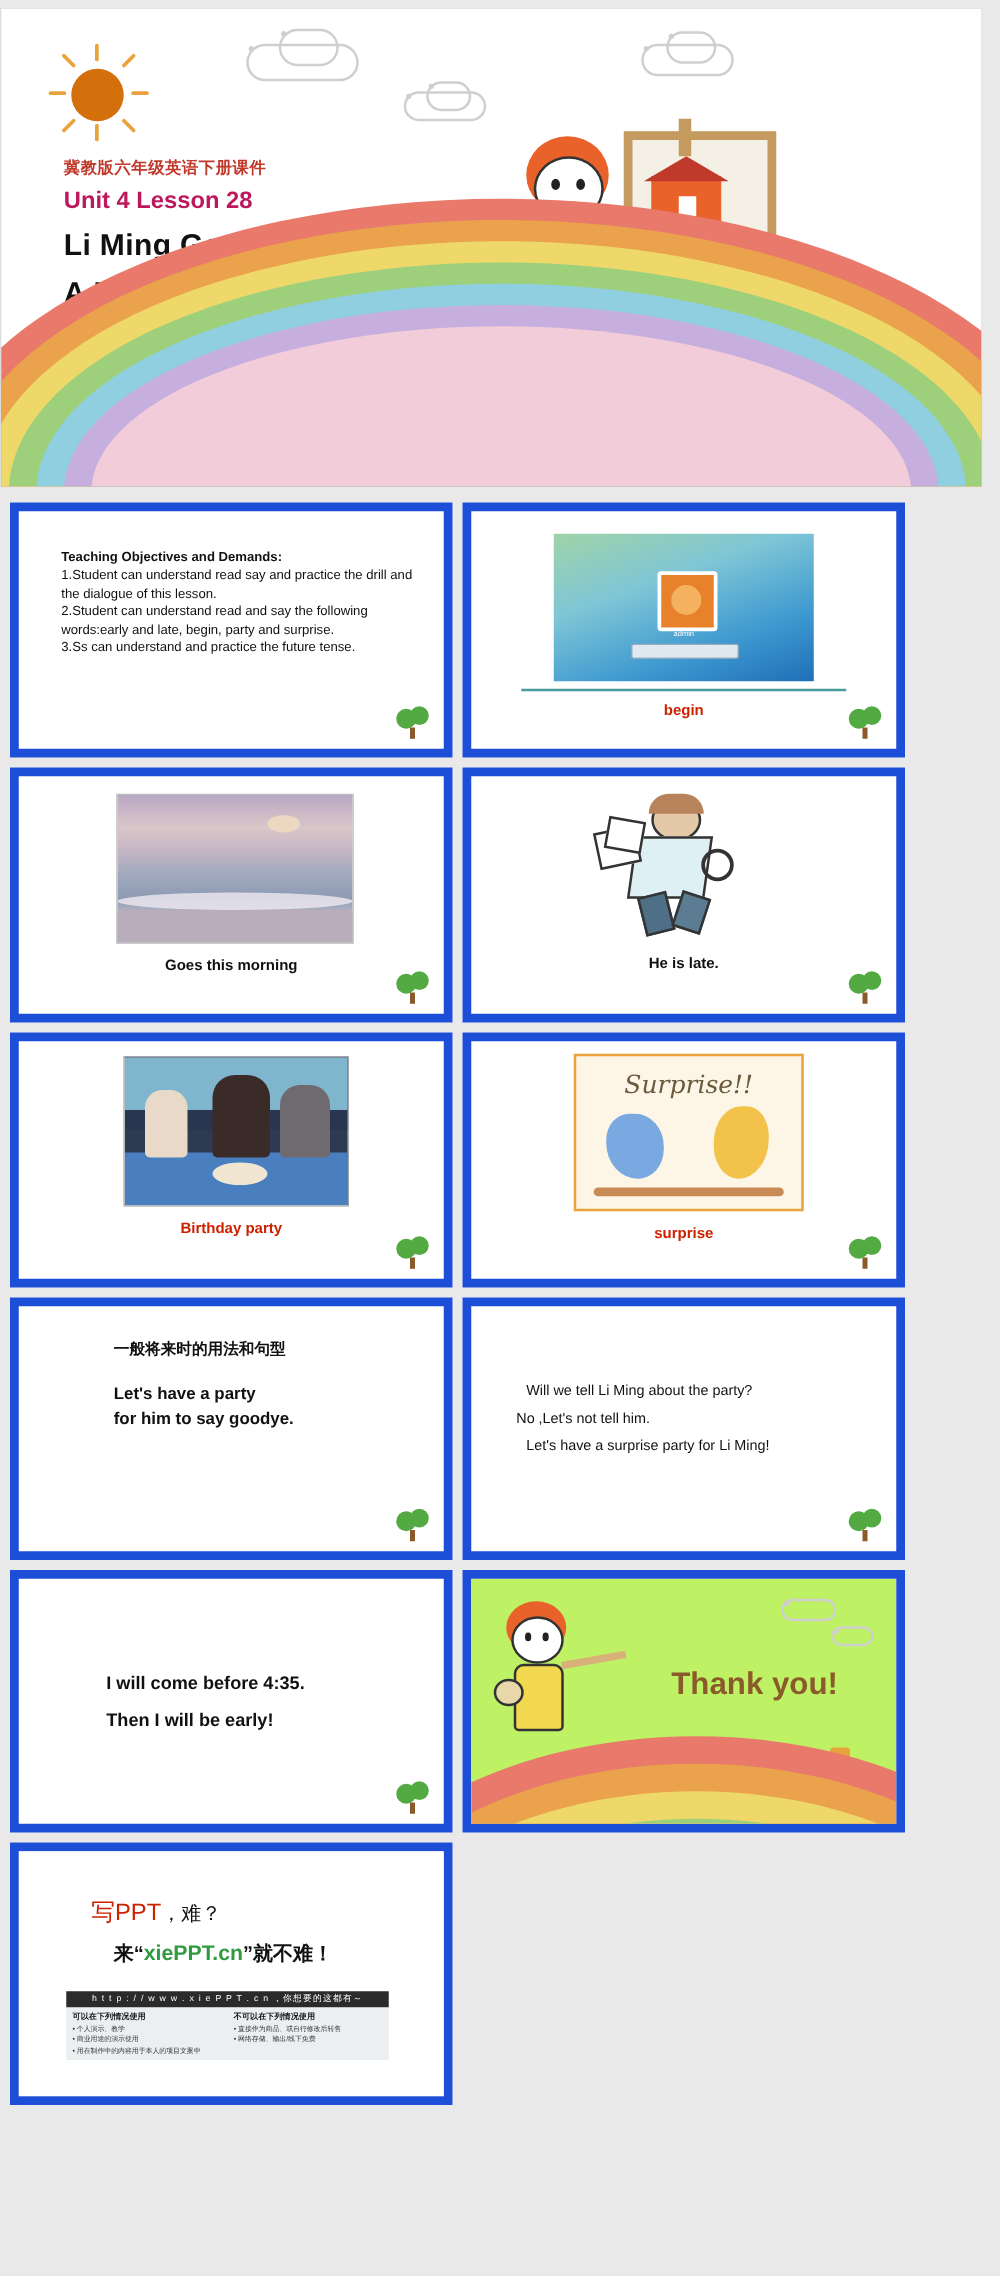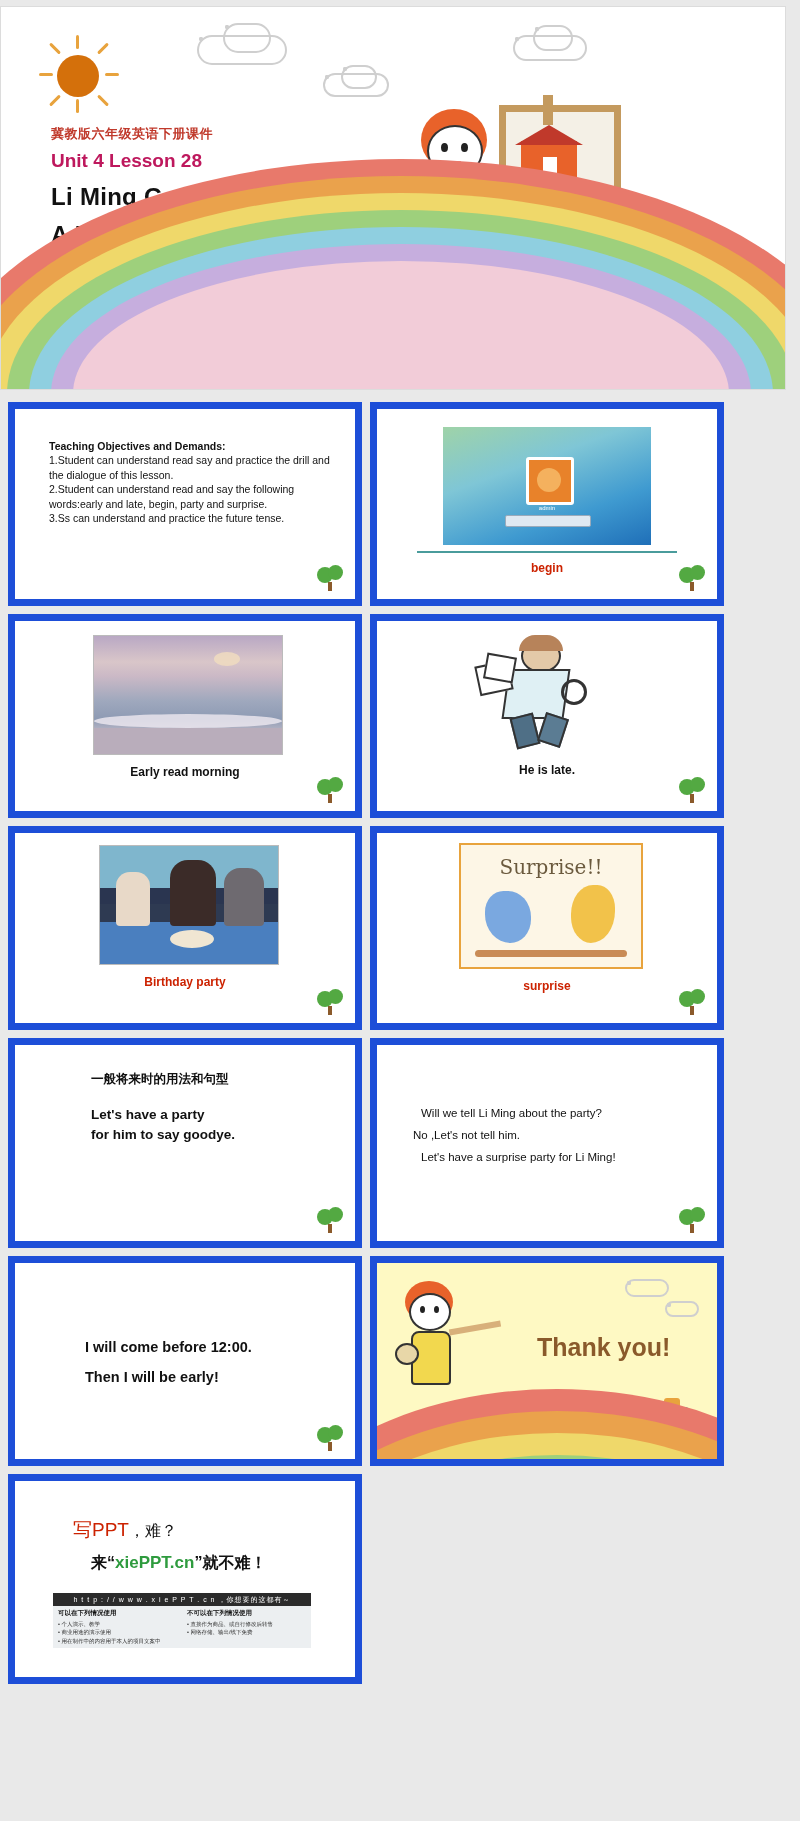--- a/index.html
+++ b/index.html
@@ -71,27 +71,27 @@
   .bday .cake{position:absolute;left:70px;bottom:16px;width:44px;height:18px;border-radius:50%;background:#f0e6d2;}
   .bday .kid1{position:absolute;left:16px;top:26px;width:34px;height:54px;border-radius:14px 14px 4px 4px;background:#e8d9c8;}
   .bday .kid2{position:absolute;left:70px;top:14px;width:46px;height:66px;border-radius:18px 18px 4px 4px;background:#3b2b28;}
   .bday .kid3{position:absolute;left:124px;top:22px;width:40px;height:58px;border-radius:16px 16px 4px 4px;background:#6e6a70;}
 
   
   .late{position:absolute;left:88px;top:14px;width:170px;height:116px;}
 
   
   .surprise{position:absolute;left:82px;top:10px;width:180px;height:122px;background:#fdf6e6;border:2px solid #e8a33d;}
-  .surprise .word{position:absolute;left:0;right:0;top:10px;text-align:center;font-family:"DejaVu Serif",serif;font-size:20px;color:#6b5a3e;}
+  .surprise .word{position:absolute;left:0;right:0;top:10px;text-align:center;font-family:"DejaVu Serif",serif;font-style:italic;font-size:20px;color:#6b5a3e;}
   .surprise .blob1{position:absolute;left:24px;top:46px;width:46px;height:52px;background:#7aa8e0;border-radius:40% 50% 45% 55%;}
   .surprise .blob2{position:absolute;right:26px;top:40px;width:44px;height:58px;background:#f2c24a;border-radius:50% 40% 55% 45%;}
   .surprise .ground{position:absolute;left:14px;right:14px;bottom:10px;height:7px;background:#c98b55;border-radius:4px;}
 
   
-  .thanks{position:absolute;left:0;top:0;right:0;bottom:0;background:#fef9c3;overflow:hidden;padding-left:48px;}
+  .thanks{position:absolute;left:0;top:0;right:0;bottom:0;background:#bef264;overflow:hidden;padding-left:48px;}
   .thanks .txt{position:absolute;left:160px;top:70px;font-size:25px;font-weight:bold;color:#8a5a2b;}
   .thanks .rb2{position:absolute;border-radius:50%;}
   .thanks .pot{position:absolute;right:28px;bottom:22px;width:34px;height:30px;background:#3f86c6;border-radius:4px;}
   .thanks .pot:before{content:"";position:absolute;left:9px;top:-9px;width:16px;height:10px;background:#e8a33d;border-radius:3px;}
 
   
   .ad{position:absolute;left:0;top:0;right:0;bottom:0;background:#fff;}
   .ad .l1{position:absolute;left:58px;top:36px;font-size:16px;font-weight:normal;color:#111;}
   .ad .l1 .hl{color:#cc2200;font-size:19px;}
   .ad .l2{position:absolute;left:76px;top:72px;font-size:16px;font-weight:bold;color:#111;}
@@ -200,21 +200,21 @@
         <div class="trunk"></div>
       </div>
     </div>
 
     <div class="cell">
       <div class="beach">
         <div class="sunspot"></div>
         <div class="foam"></div>
         <div class="sand"></div>
       </div>
-      <div class="caption cap-blk" style="top:144px;">Early read morning</div>
+      <div class="caption cap-blk" style="top:144px;">Goes this morning</div>
       <div class="tree">
         <div class="leaf" style="left:0;top:2px;width:16px;height:16px;"></div>
         <div class="leaf" style="left:11px;top:0;width:15px;height:15px;"></div>
         <div class="trunk"></div>
       </div>
     </div>
 
     <div class="cell">
       <div class="late">
         <div style="position:absolute;left:56px;top:4px;width:40px;height:34px;border-radius:50%;background:#e3c9a8;border:2px solid #333;box-sizing:border-box;"></div>
@@ -283,21 +283,21 @@
       <div class="sent-r" style="left:36px;top:80px;">No ,Let's not tell him.</div>
       <div class="sent-r" style="left:44px;top:102px;">Let's have a surprise party for Li Ming!</div>
       <div class="tree">
         <div class="leaf" style="left:0;top:2px;width:16px;height:16px;"></div>
         <div class="leaf" style="left:11px;top:0;width:15px;height:15px;"></div>
         <div class="trunk"></div>
       </div>
     </div>
 
     <div class="cell wide">
-      <div class="sentences" style="left:70px;top:74px;font-size:14.5px;">I will come before 12:00.</div>
+      <div class="sentences" style="left:70px;top:74px;font-size:14.5px;">I will come before 4:35.</div>
       <div class="sentences" style="left:70px;top:104px;font-size:14.5px;">Then I will be early!</div>
       <div class="tree">
         <div class="leaf" style="left:0;top:2px;width:16px;height:16px;"></div>
         <div class="leaf" style="left:11px;top:0;width:15px;height:15px;"></div>
         <div class="trunk"></div>
       </div>
     </div>
 
     <div class="cell wide">
       <div class="thanks">

